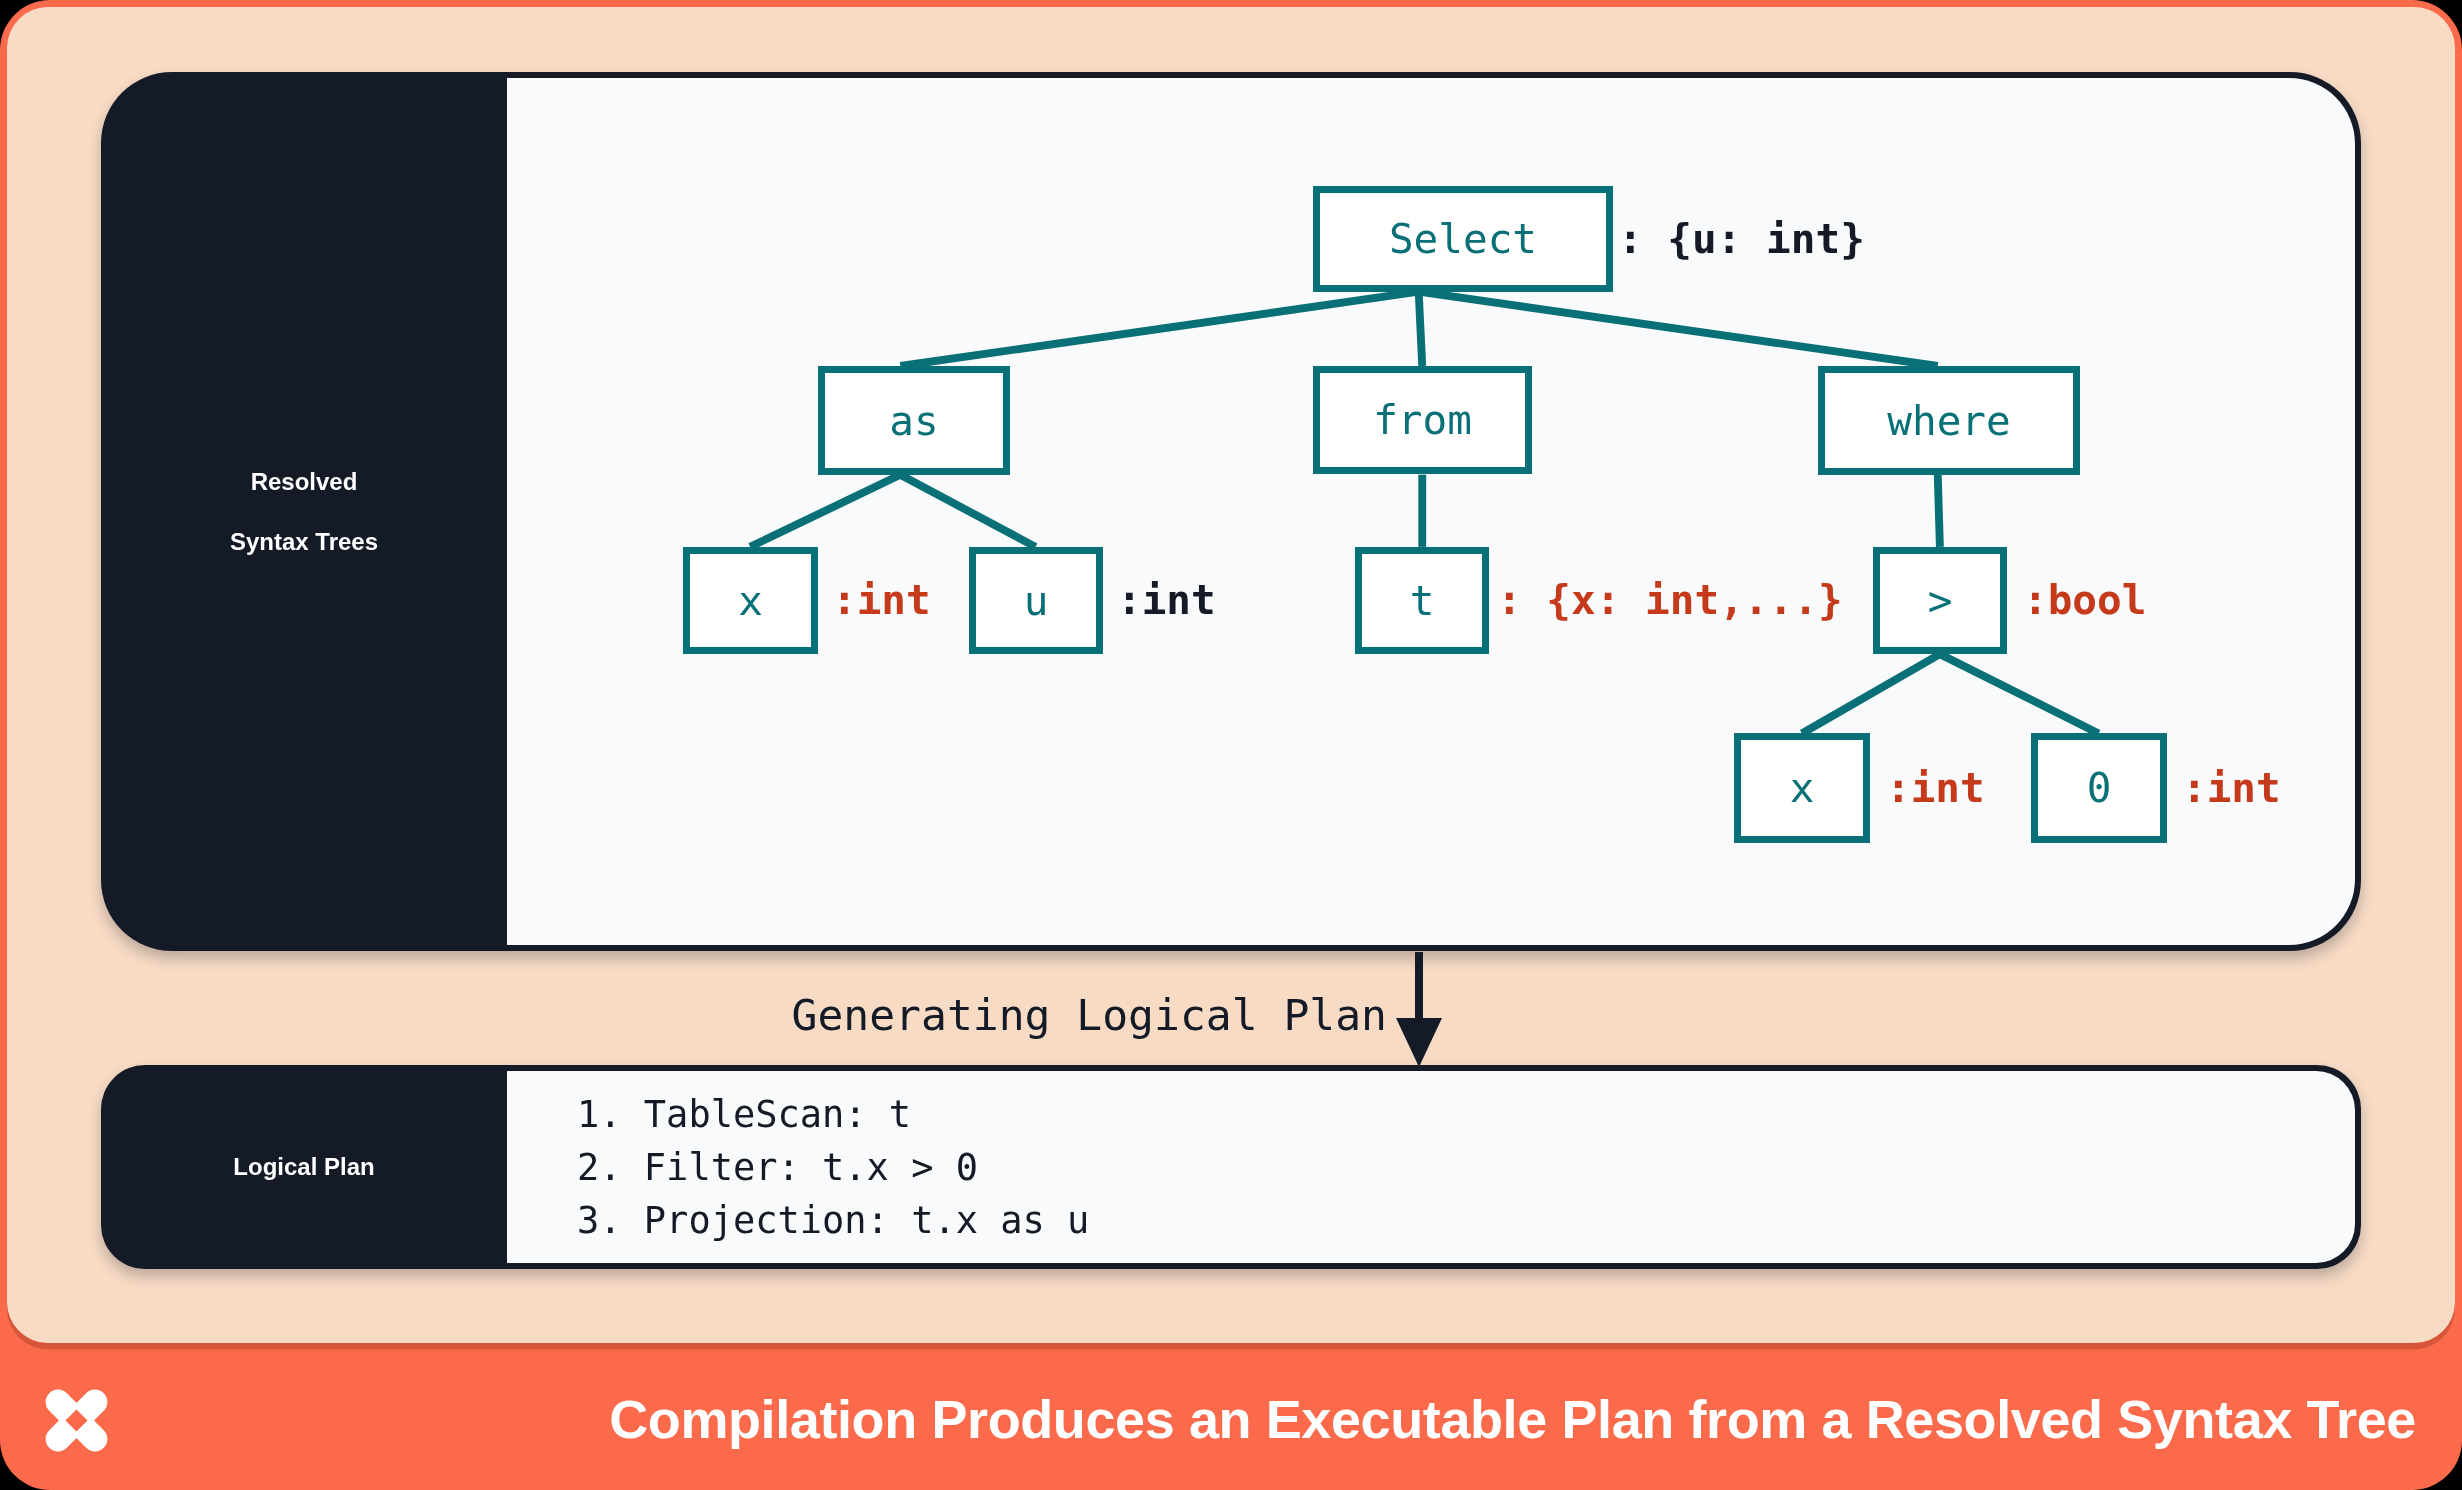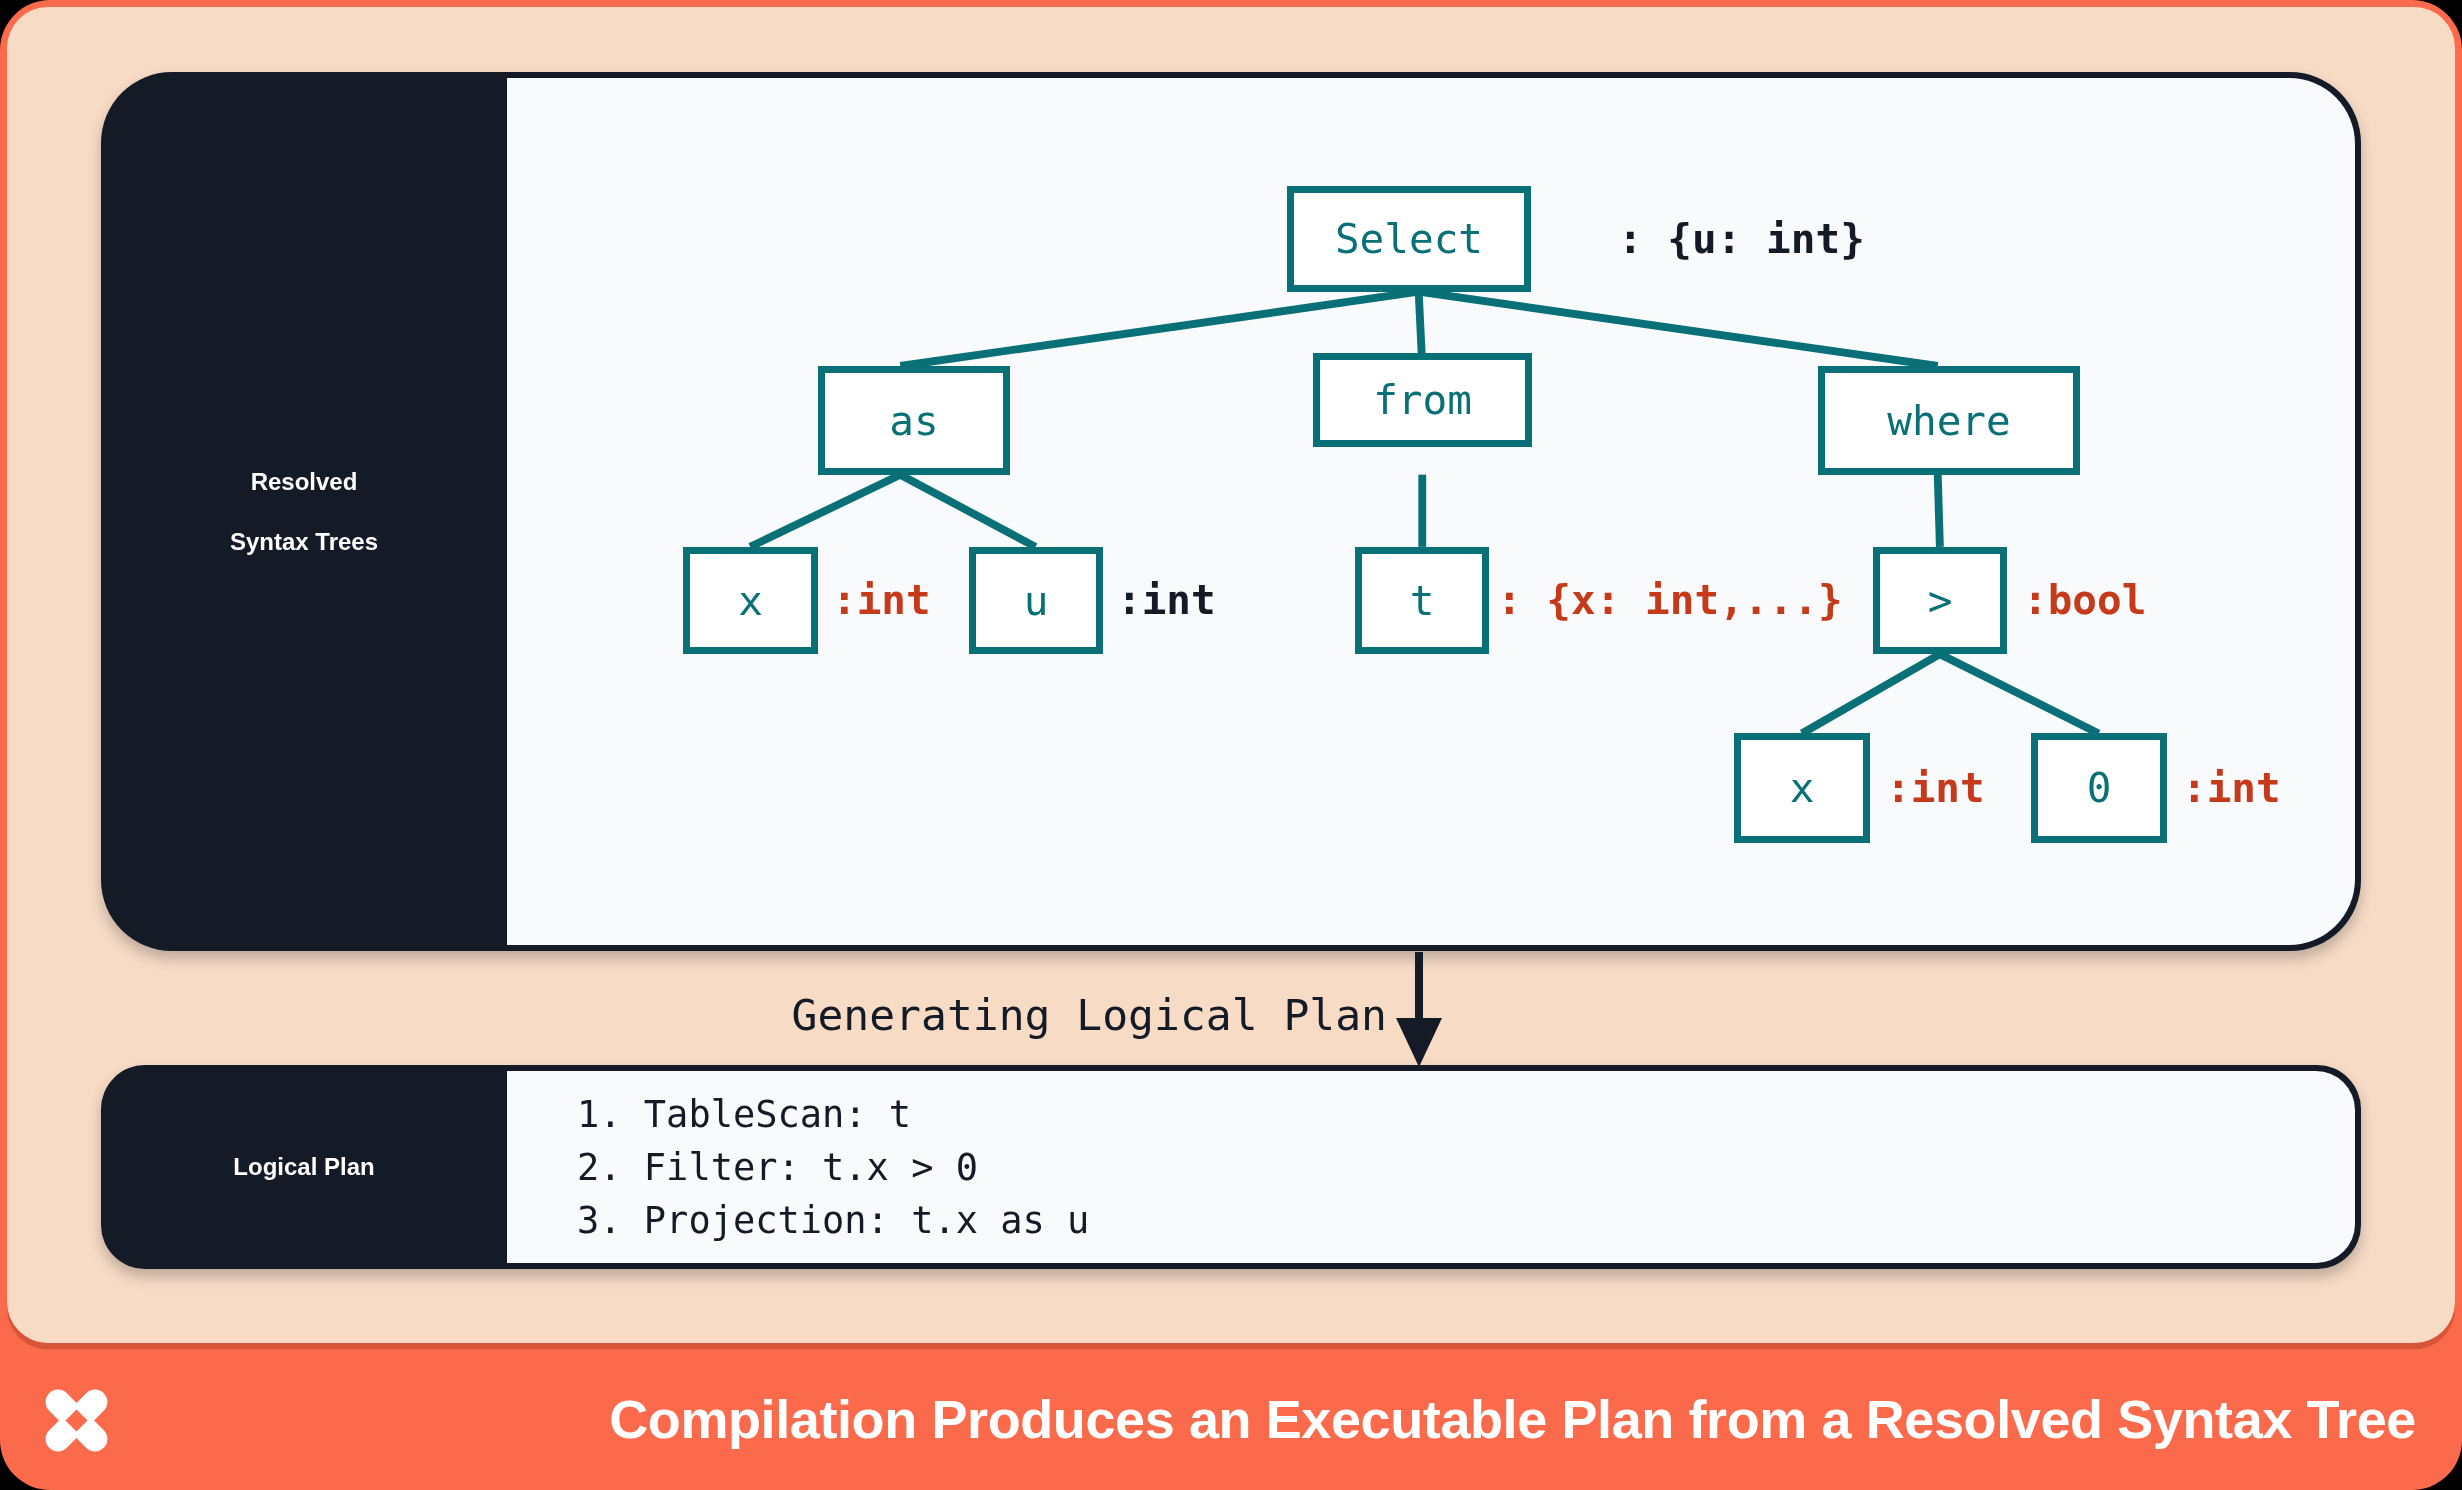--- a/index.html
+++ b/index.html
@@ -62,25 +62,25 @@
       <line x1="1843" y1="307" x2="1848" y2="411"></line>
       <line x1="1843" y1="307" x2="2569" y2="411"></line>
       <line x1="1118" y1="563" x2="908" y2="664"></line>
       <line x1="1118" y1="563" x2="1307" y2="664"></line>
       <line x1="1848" y1="563" x2="1848" y2="664"></line>
       <line x1="2569" y1="563" x2="2572" y2="664"></line>
       <line x1="2572" y1="814" x2="2379" y2="925"></line>
       <line x1="2572" y1="814" x2="2794" y2="925"></line>
     </svg>
 
-    <div class="node" style="left:1186px;top:114px;width:244px;height:106px">Select</div>
+    <div class="node" style="left:1212px;top:114px;width:300px;height:106px">Select</div>
     <div class="type navy" style="left:1517px;top:167px">: {u: int}</div>
 
     <div class="node" style="left:717px;top:294px;width:192px;height:109px">as</div>
-    <div class="node" style="left:1212px;top:281px;width:219px;height:94px">from</div>
+    <div class="node" style="left:1212px;top:294px;width:219px;height:108px">from</div>
     <div class="node" style="left:1717px;top:294px;width:262px;height:109px">where</div>
 
     <div class="node" style="left:582px;top:475px;width:135px;height:107px">x</div>
     <div class="type red" style="left:731px;top:528px">:int</div>
 
     <div class="node" style="left:868px;top:475px;width:134px;height:107px">u</div>
     <div class="type navy" style="left:1016px;top:528px">:int</div>
 
     <div class="node" style="left:1254px;top:475px;width:134px;height:107px">t</div>
     <div class="type red" style="left:1396px;top:528px">: {x: int,...}</div>

